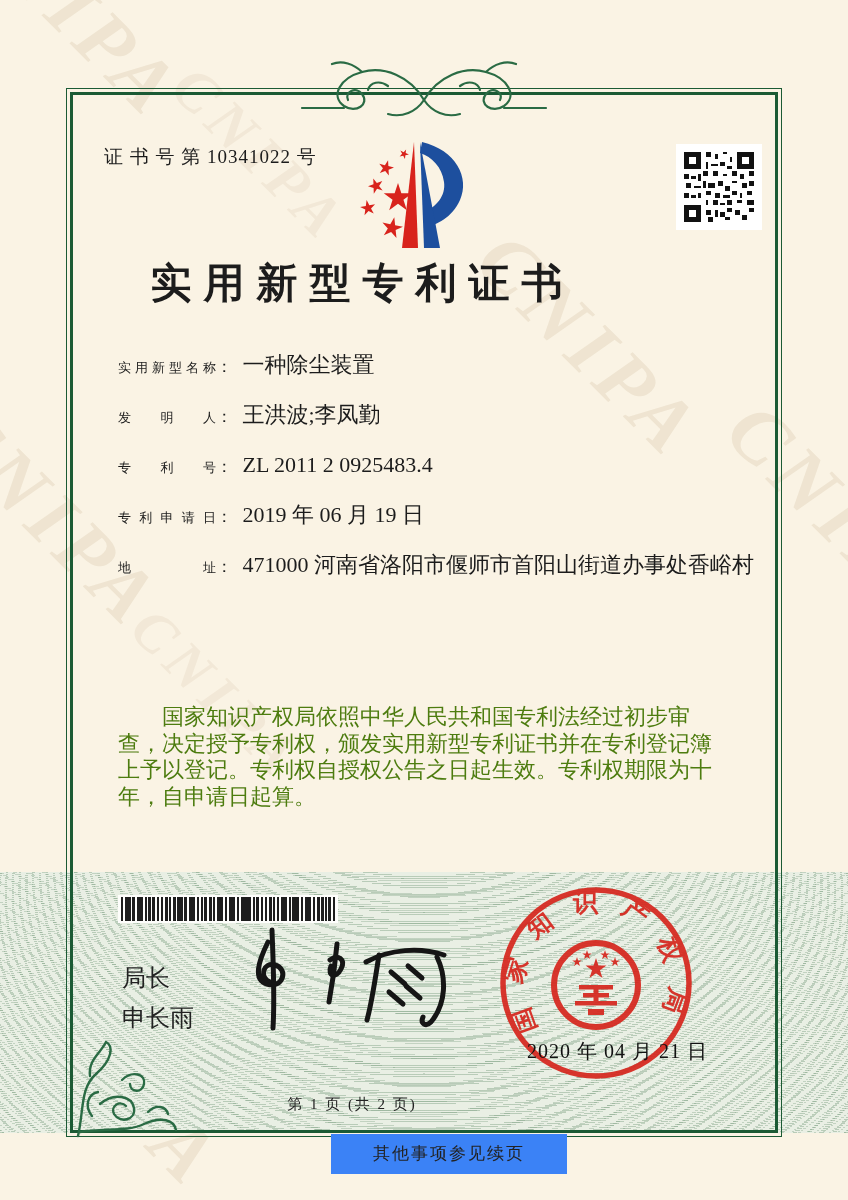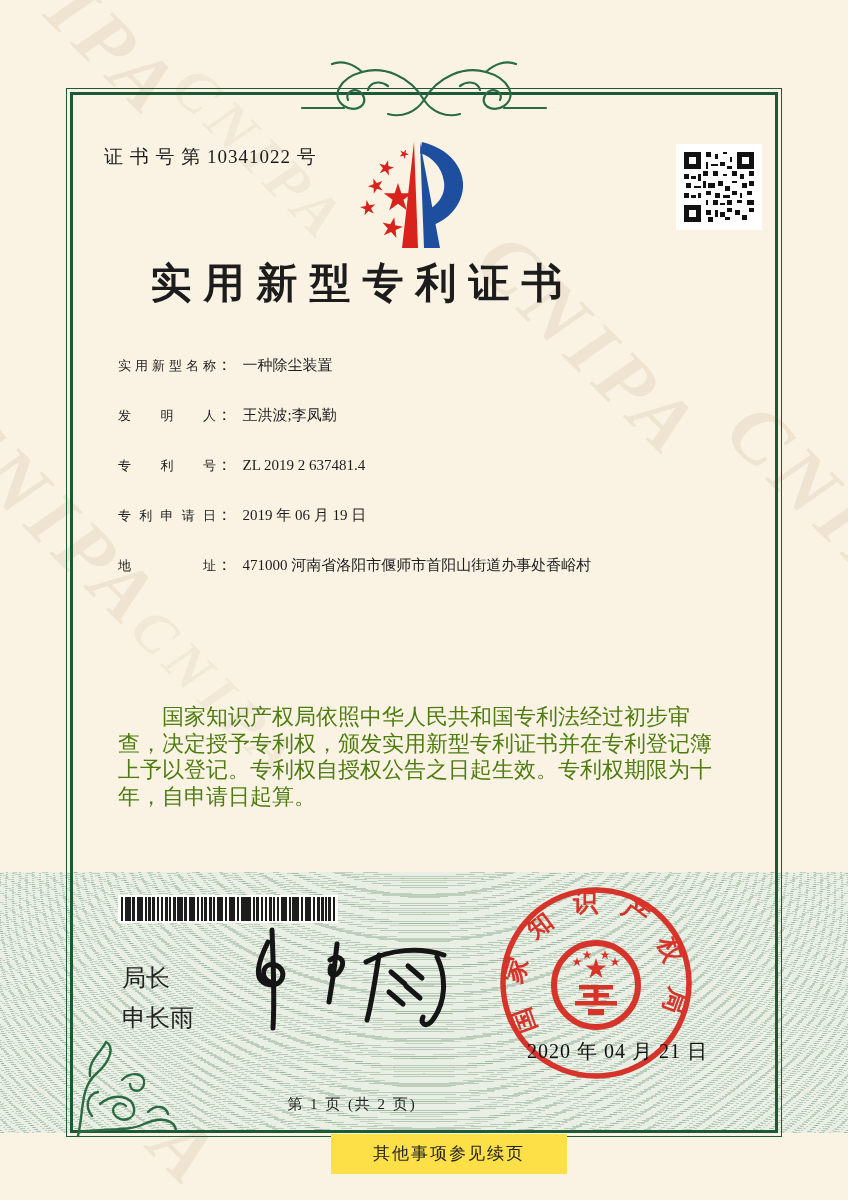--- a/index.html
+++ b/index.html
@@ -31,21 +31,21 @@
   .qrbox svg{position:absolute;left:8px;top:8px;}
 
   .title{position:absolute;left:0;top:256px;width:725px;text-align:center;
          font-size:41px;font-weight:bold;letter-spacing:12px;}
 
   .fields{position:absolute;left:118px;top:340px;width:640px;}
   .frow{height:50px;line-height:50px;white-space:nowrap;}
   .flabel{display:inline-block;width:98px;font-size:13px;
           text-align:justify;text-align-last:justify;vertical-align:baseline;}
   .fcolon{font-size:16.5px;}
-  .fvalue{font-size:15px;margin-left:10px;}
+  .fvalue{font-size:22px;margin-left:10px;}
   .flabel2{display:inline-block;width:92px;margin-left:110px;font-size:16.5px;
            text-align:justify;text-align-last:justify;}
 
   .body-text{position:absolute;left:118px;top:704px;width:614px;
              font-size:22px;line-height:26.5px;color:#4d7c0f;}
   .body-text p{margin:0;text-indent:2em;}
 
   .barcode{position:absolute;left:118px;top:895px;width:220px;height:28px;background:#fdfdfb;padding:2px 3px;box-sizing:border-box;}
   .barcode .bars{width:100%;height:100%;
       background-image:
@@ -57,21 +57,21 @@
   .signer{position:absolute;left:122px;top:958px;font-family:"Liberation Sans","DejaVu Sans",sans-serif;
           font-size:24px;line-height:40px;color:#222;}
   .signature{position:absolute;left:238px;top:920px;}
 
   .seal{position:absolute;left:496px;top:883px;}
   .seal-date{position:absolute;left:527px;top:1038px;font-size:20px;letter-spacing:1px;color:#111;}
 
   .pagefoot{position:absolute;left:0;top:1095px;width:704px;text-align:center;
             font-size:15px;letter-spacing:2px;color:#222;}
 
-  .contnote{position:absolute;left:331px;top:1134px;width:236px;height:40px;background:#fde047;
+  .contnote{position:absolute;left:331px;top:1134px;width:236px;height:40px;background:#3b82f6;
             text-align:center;line-height:40px;font-size:17px;color:#222;letter-spacing:2px;}
 </style>
 </head>
 <body>
 
 <div class="page">
 
   <div class="wm" style="left:-70px;top:-40px;">CNIPA</div>
   <div class="wm" style="left:150px;top:120px;font-size:60px;color:rgba(190,160,120,0.12);">CNIPA</div>
   <div class="wm" style="left:450px;top:300px;">CNIPA</div>
@@ -137,21 +137,21 @@
   <div class="title">实用新型专利证书</div>
 
   <div class="fields">
     <div class="frow">
       <span class="flabel">实用新型名称</span><span class="fcolon">：</span><span class="fvalue">一种除尘装置</span>
     </div>
     <div class="frow">
       <span class="flabel">发明人</span><span class="fcolon">：</span><span class="fvalue">王洪波;李凤勤</span>
     </div>
     <div class="frow">
-      <span class="flabel">专利号</span><span class="fcolon">：</span><span class="fvalue">ZL 2019 2 637481.4</span>
+      <span class="flabel">专利号</span><span class="fcolon">：</span><span class="fvalue">ZL 2011 2 0925483.4</span>
     </div>
     <div class="frow">
       <span class="flabel">专利申请日</span><span class="fcolon">：</span><span class="fvalue">2019 年 06 月 19 日</span>
     </div>
     <div class="frow">
       <span class="flabel">地址</span><span class="fcolon">：</span><span class="fvalue">471000 河南省洛阳市偃师市首阳山街道办事处香峪村</span>
     </div>
   </div>
 
   <div class="body-text">

